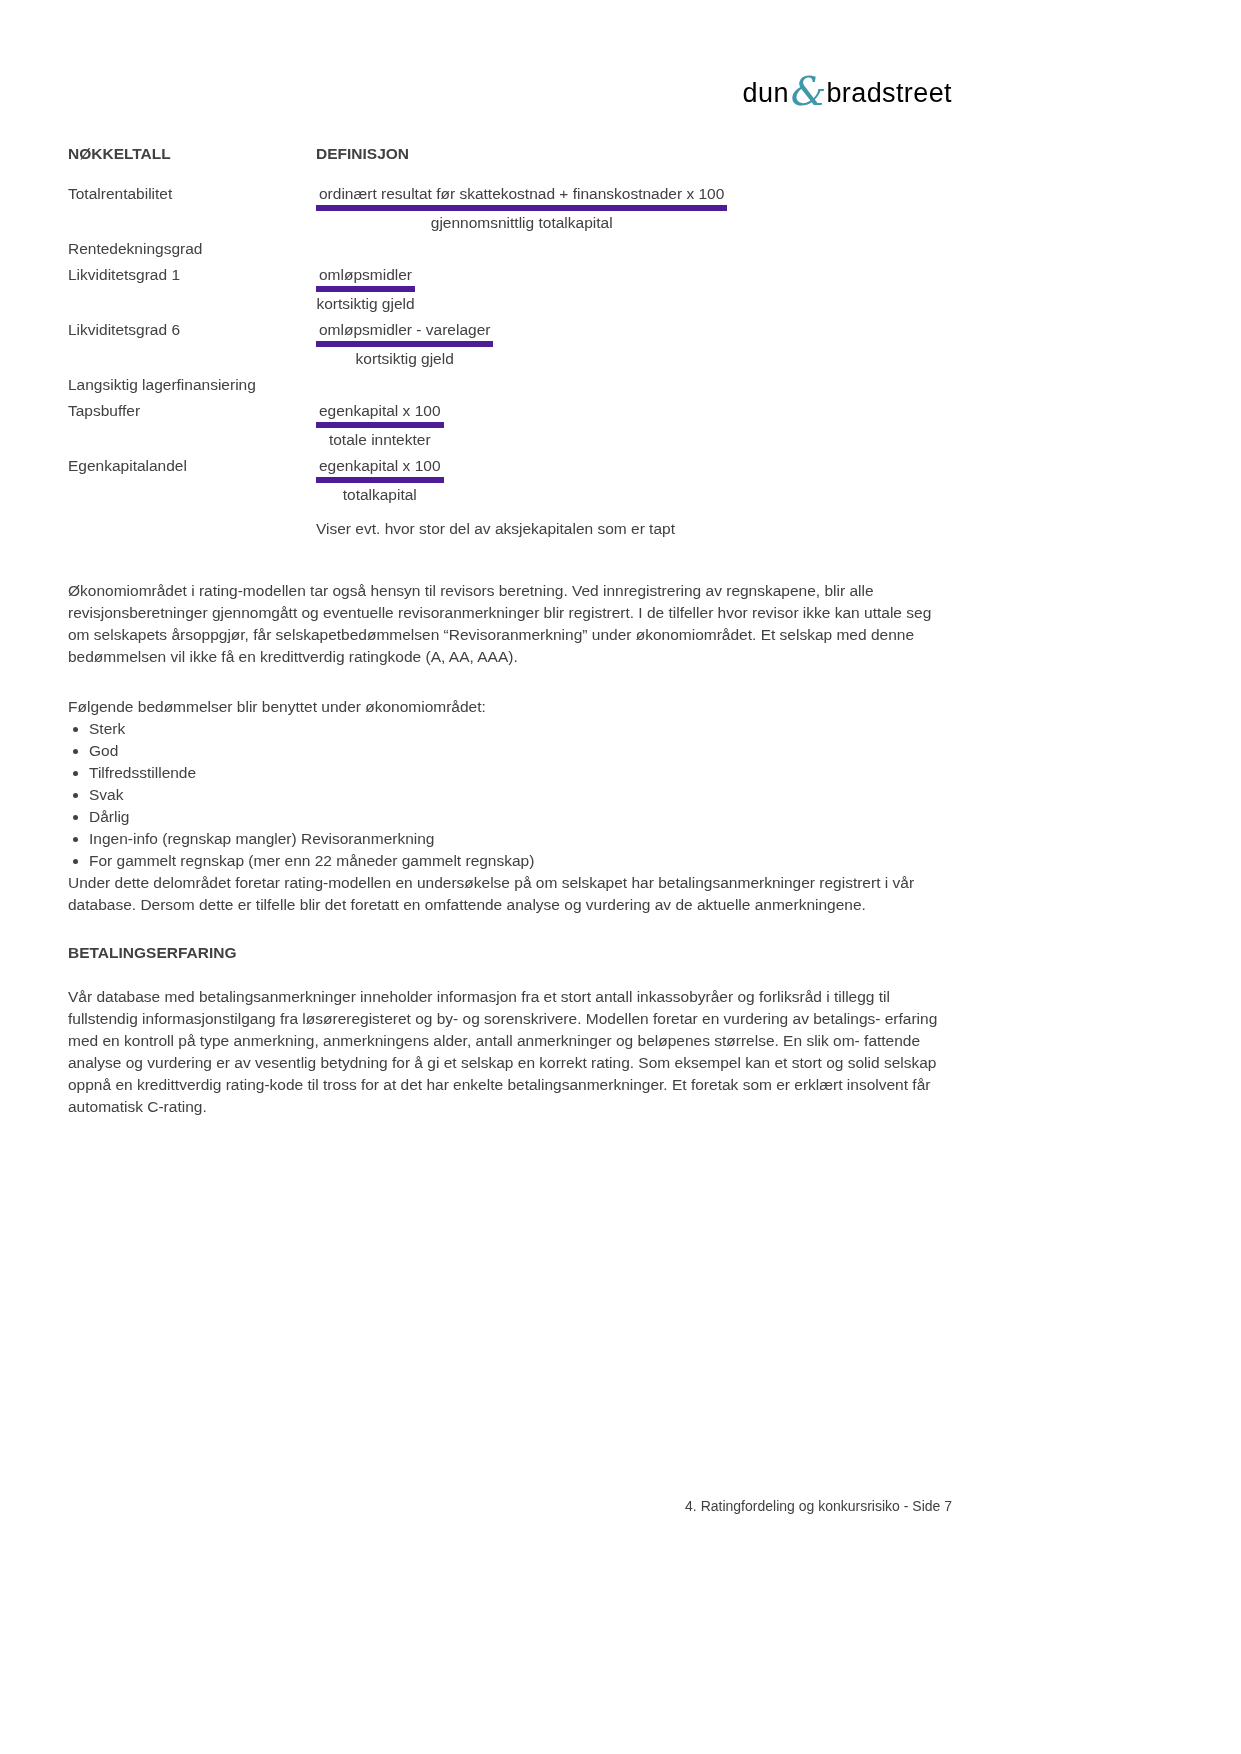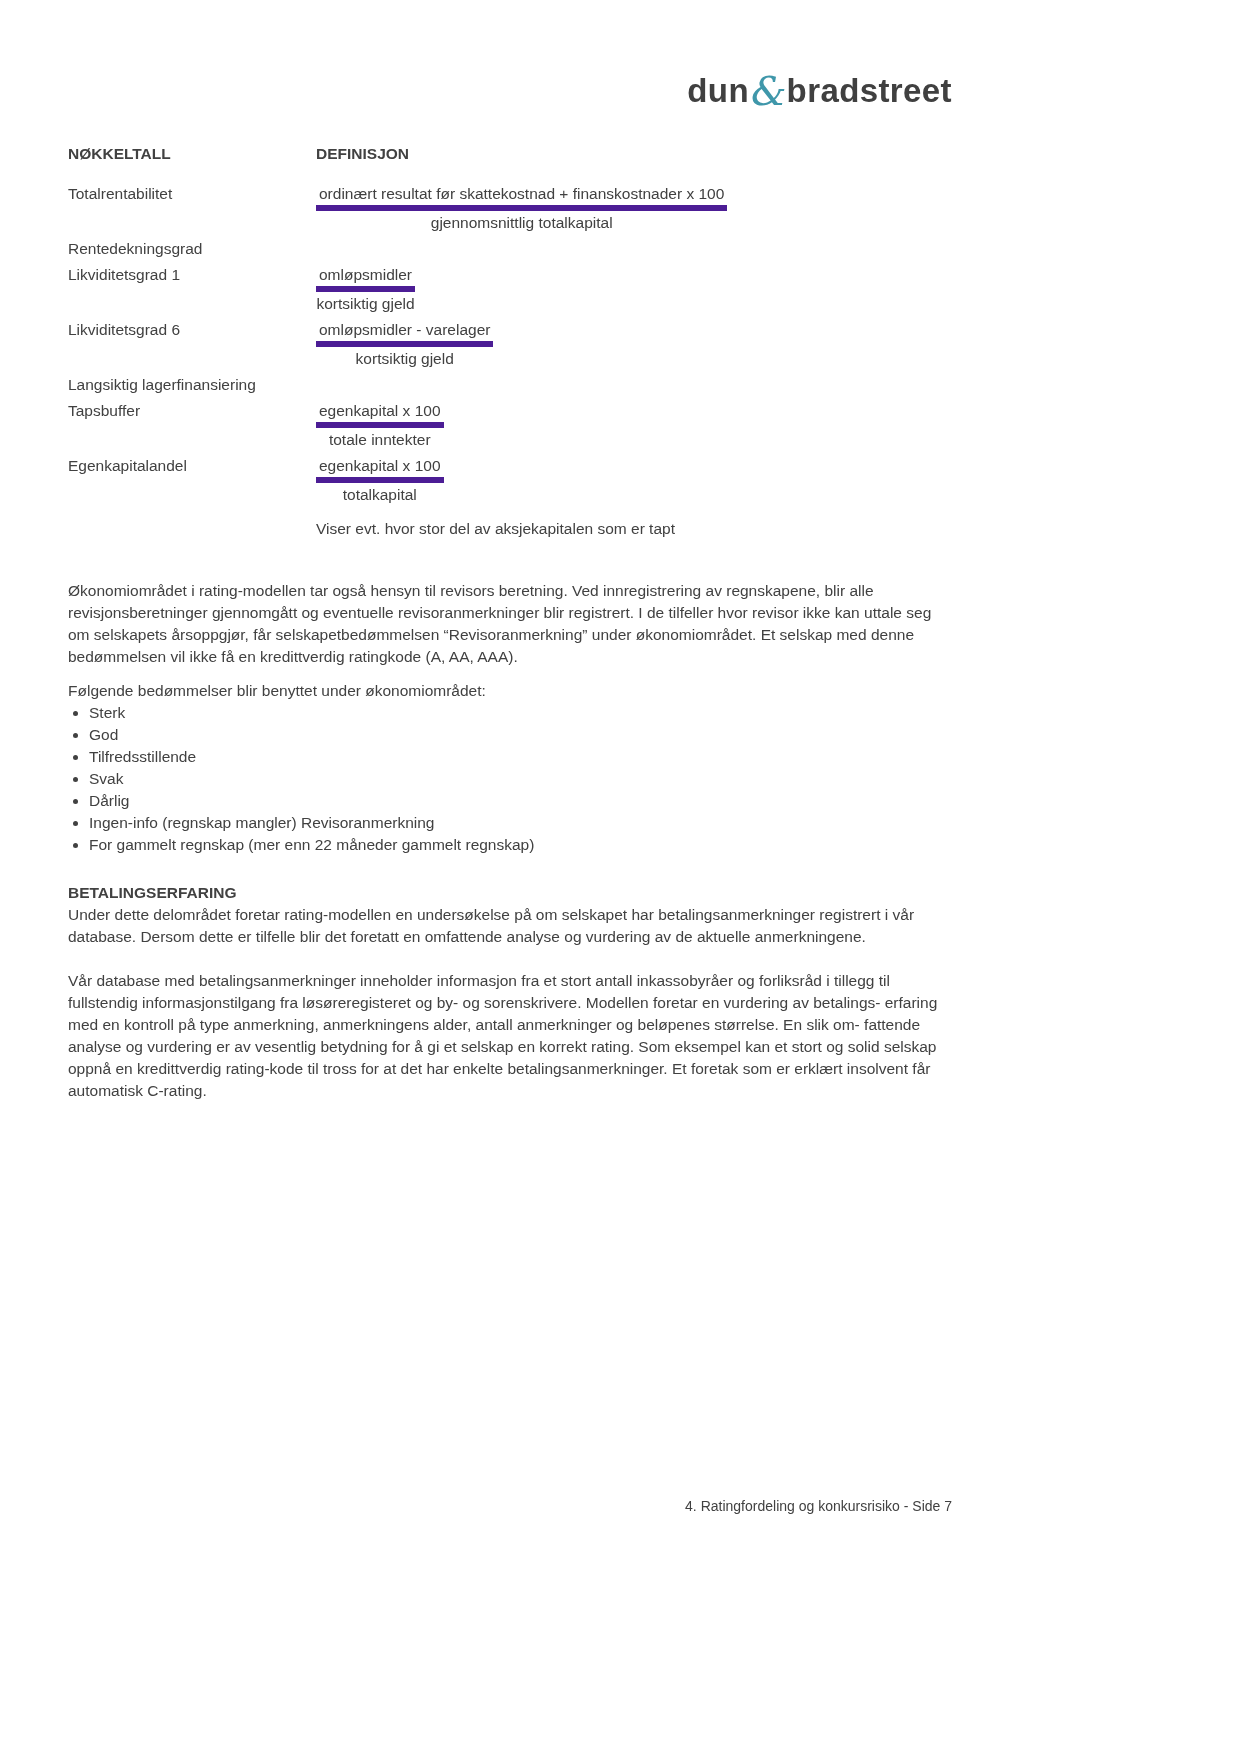--- a/index.html
+++ b/index.html
@@ -26,24 +26,24 @@
   }
 
   
   .logo-row {
     padding-top: 68px;
     text-align: right;
     white-space: nowrap;
     line-height: 40px;
   }
   .logo-dun, .logo-bradstreet {
-    font-size: 33px;
+    font-size: 27px;
     letter-spacing: 0.4px;
-    color: #404040;
-    font-weight: 700;
+    color: #000000;
+    font-weight: 400;
   }
   .logo-amp {
     font-family: "DejaVu Serif", serif;
     font-style: italic;
     font-size: 40px;
     color: #3f97aa;
     position: relative;
     top: 3px;
     margin: 0 0 0 2px;
   }
@@ -73,21 +73,21 @@
   }
   .denominator { display: block; margin-top: 1px; }
   .table-note {
     margin-left: 248px;
     margin-top: 12px;
   }
 
   .para { margin: 0; }
   .para-economy { margin-top: 40px; }
 
-  .assess-intro { margin-top: 12px; }
+  .assess-intro { margin-top: 28px; }
   .assess-list {
     margin: 0;
     padding: 0 0 0 21px;
     list-style: disc;
   }
   .assess-list li { line-height: 22px; }
 
   .section-heading {
     margin-top: 26px;
     font-weight: bold;
@@ -193,20 +193,20 @@
     <ul class="assess-list">
       <li>Sterk</li>
       <li>God</li>
       <li>Tilfredsstillende</li>
       <li>Svak</li>
       <li>Dårlig</li>
       <li>Ingen-info (regnskap mangler) Revisoranmerkning</li>
       <li>For gammelt regnskap (mer enn 22 måneder gammelt regnskap)</li>
     </ul>
 
+    <p class="para para-payment1">Under dette delområdet foretar rating-modellen en undersøkelse på om selskapet har betalingsanmerkninger registrert i vår database. Dersom dette er tilfelle blir det foretatt en omfattende analyse og vurdering av de aktuelle anmerkningene.</p>
     <p class="para section-heading">BETALINGSERFARING</p>
-    <p class="para para-payment1">Under dette delområdet foretar rating-modellen en undersøkelse på om selskapet har betalingsanmerkninger registrert i vår database. Dersom dette er tilfelle blir det foretatt en omfattende analyse og vurdering av de aktuelle anmerkningene.</p>
     <p class="para para-payment2">Vår database med betalingsanmerkninger inneholder informasjon fra et stort antall inkassobyråer og forliksråd i tillegg til fullstendig informasjonstilgang fra løsøreregisteret og by- og sorenskrivere. Modellen foretar en vurdering av betalings- erfaring med en kontroll på type anmerkning, anmerkningens alder, antall anmerkninger og beløpenes størrelse. En slik om- fattende analyse og vurdering er av vesentlig betydning for å gi et selskap en korrekt rating. Som eksempel kan et stort og solid selskap oppnå en kredittverdig rating-kode til tross for at det har enkelte betalingsanmerkninger. Et foretak som er erklært insolvent får automatisk C-rating.</p>
 
   </div>
 
   <div class="footer">4. Ratingfordeling og konkursrisiko - Side 7</div>
 </div>
 
 </body></html>

